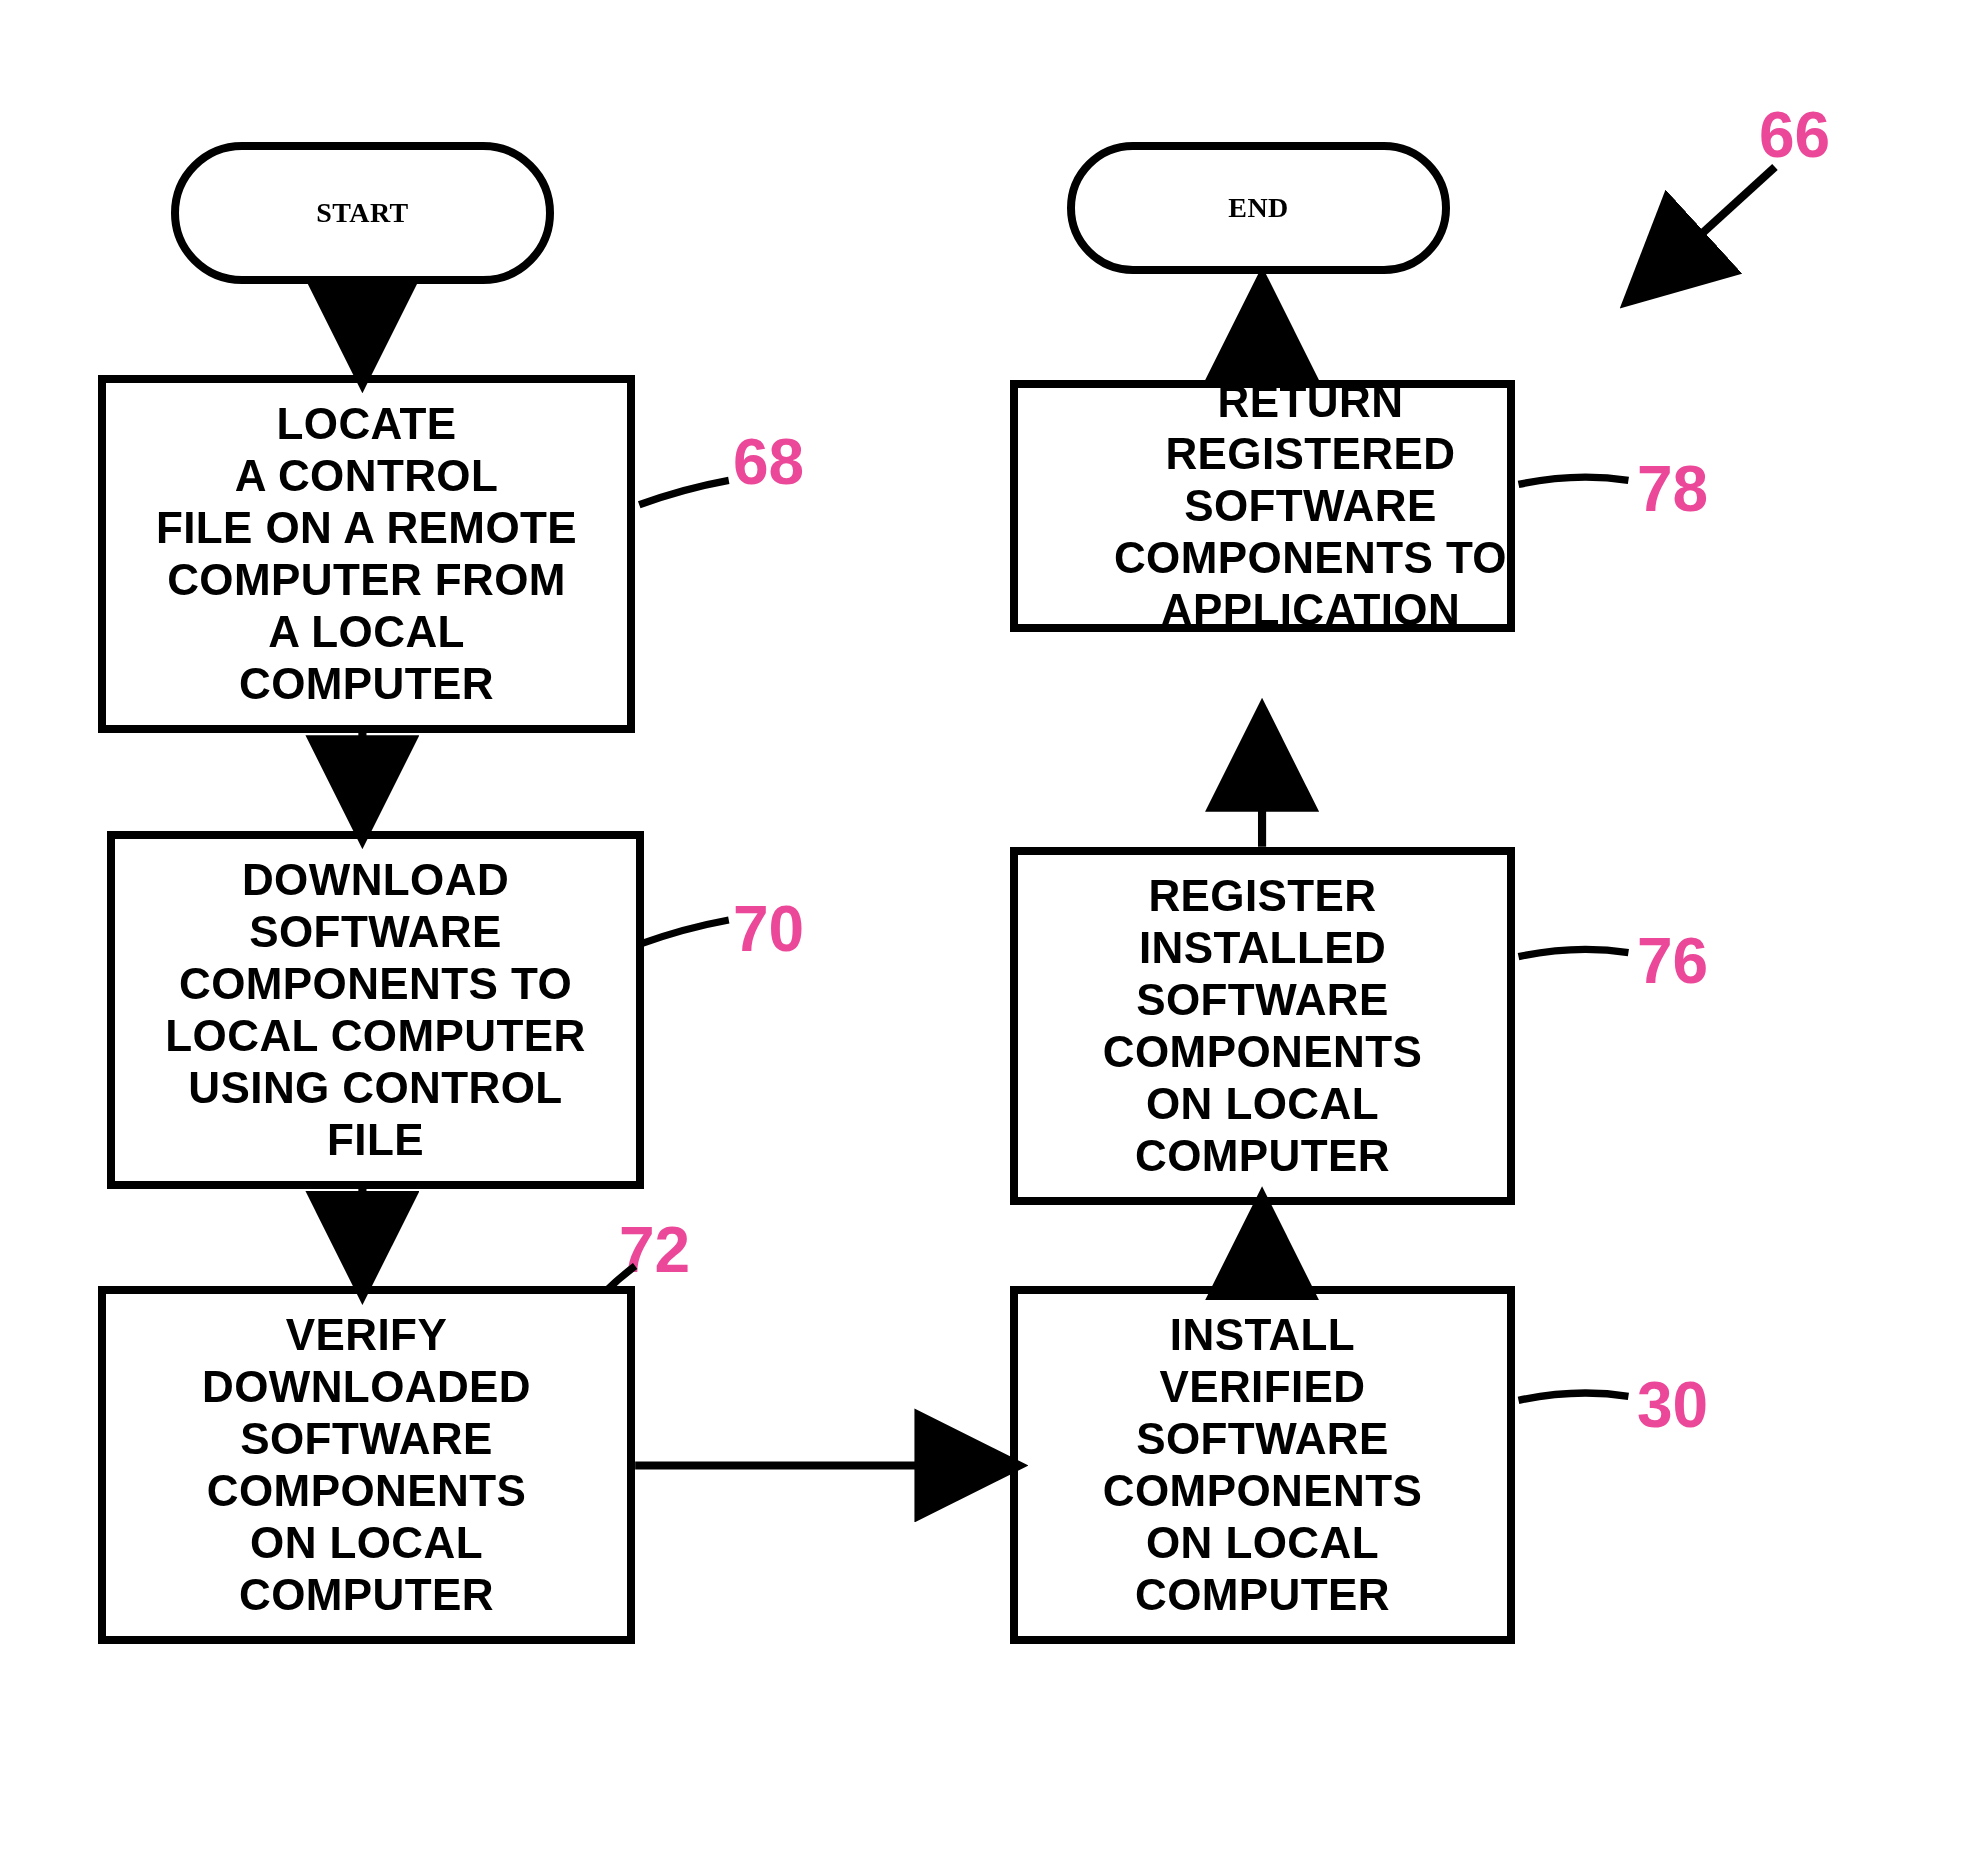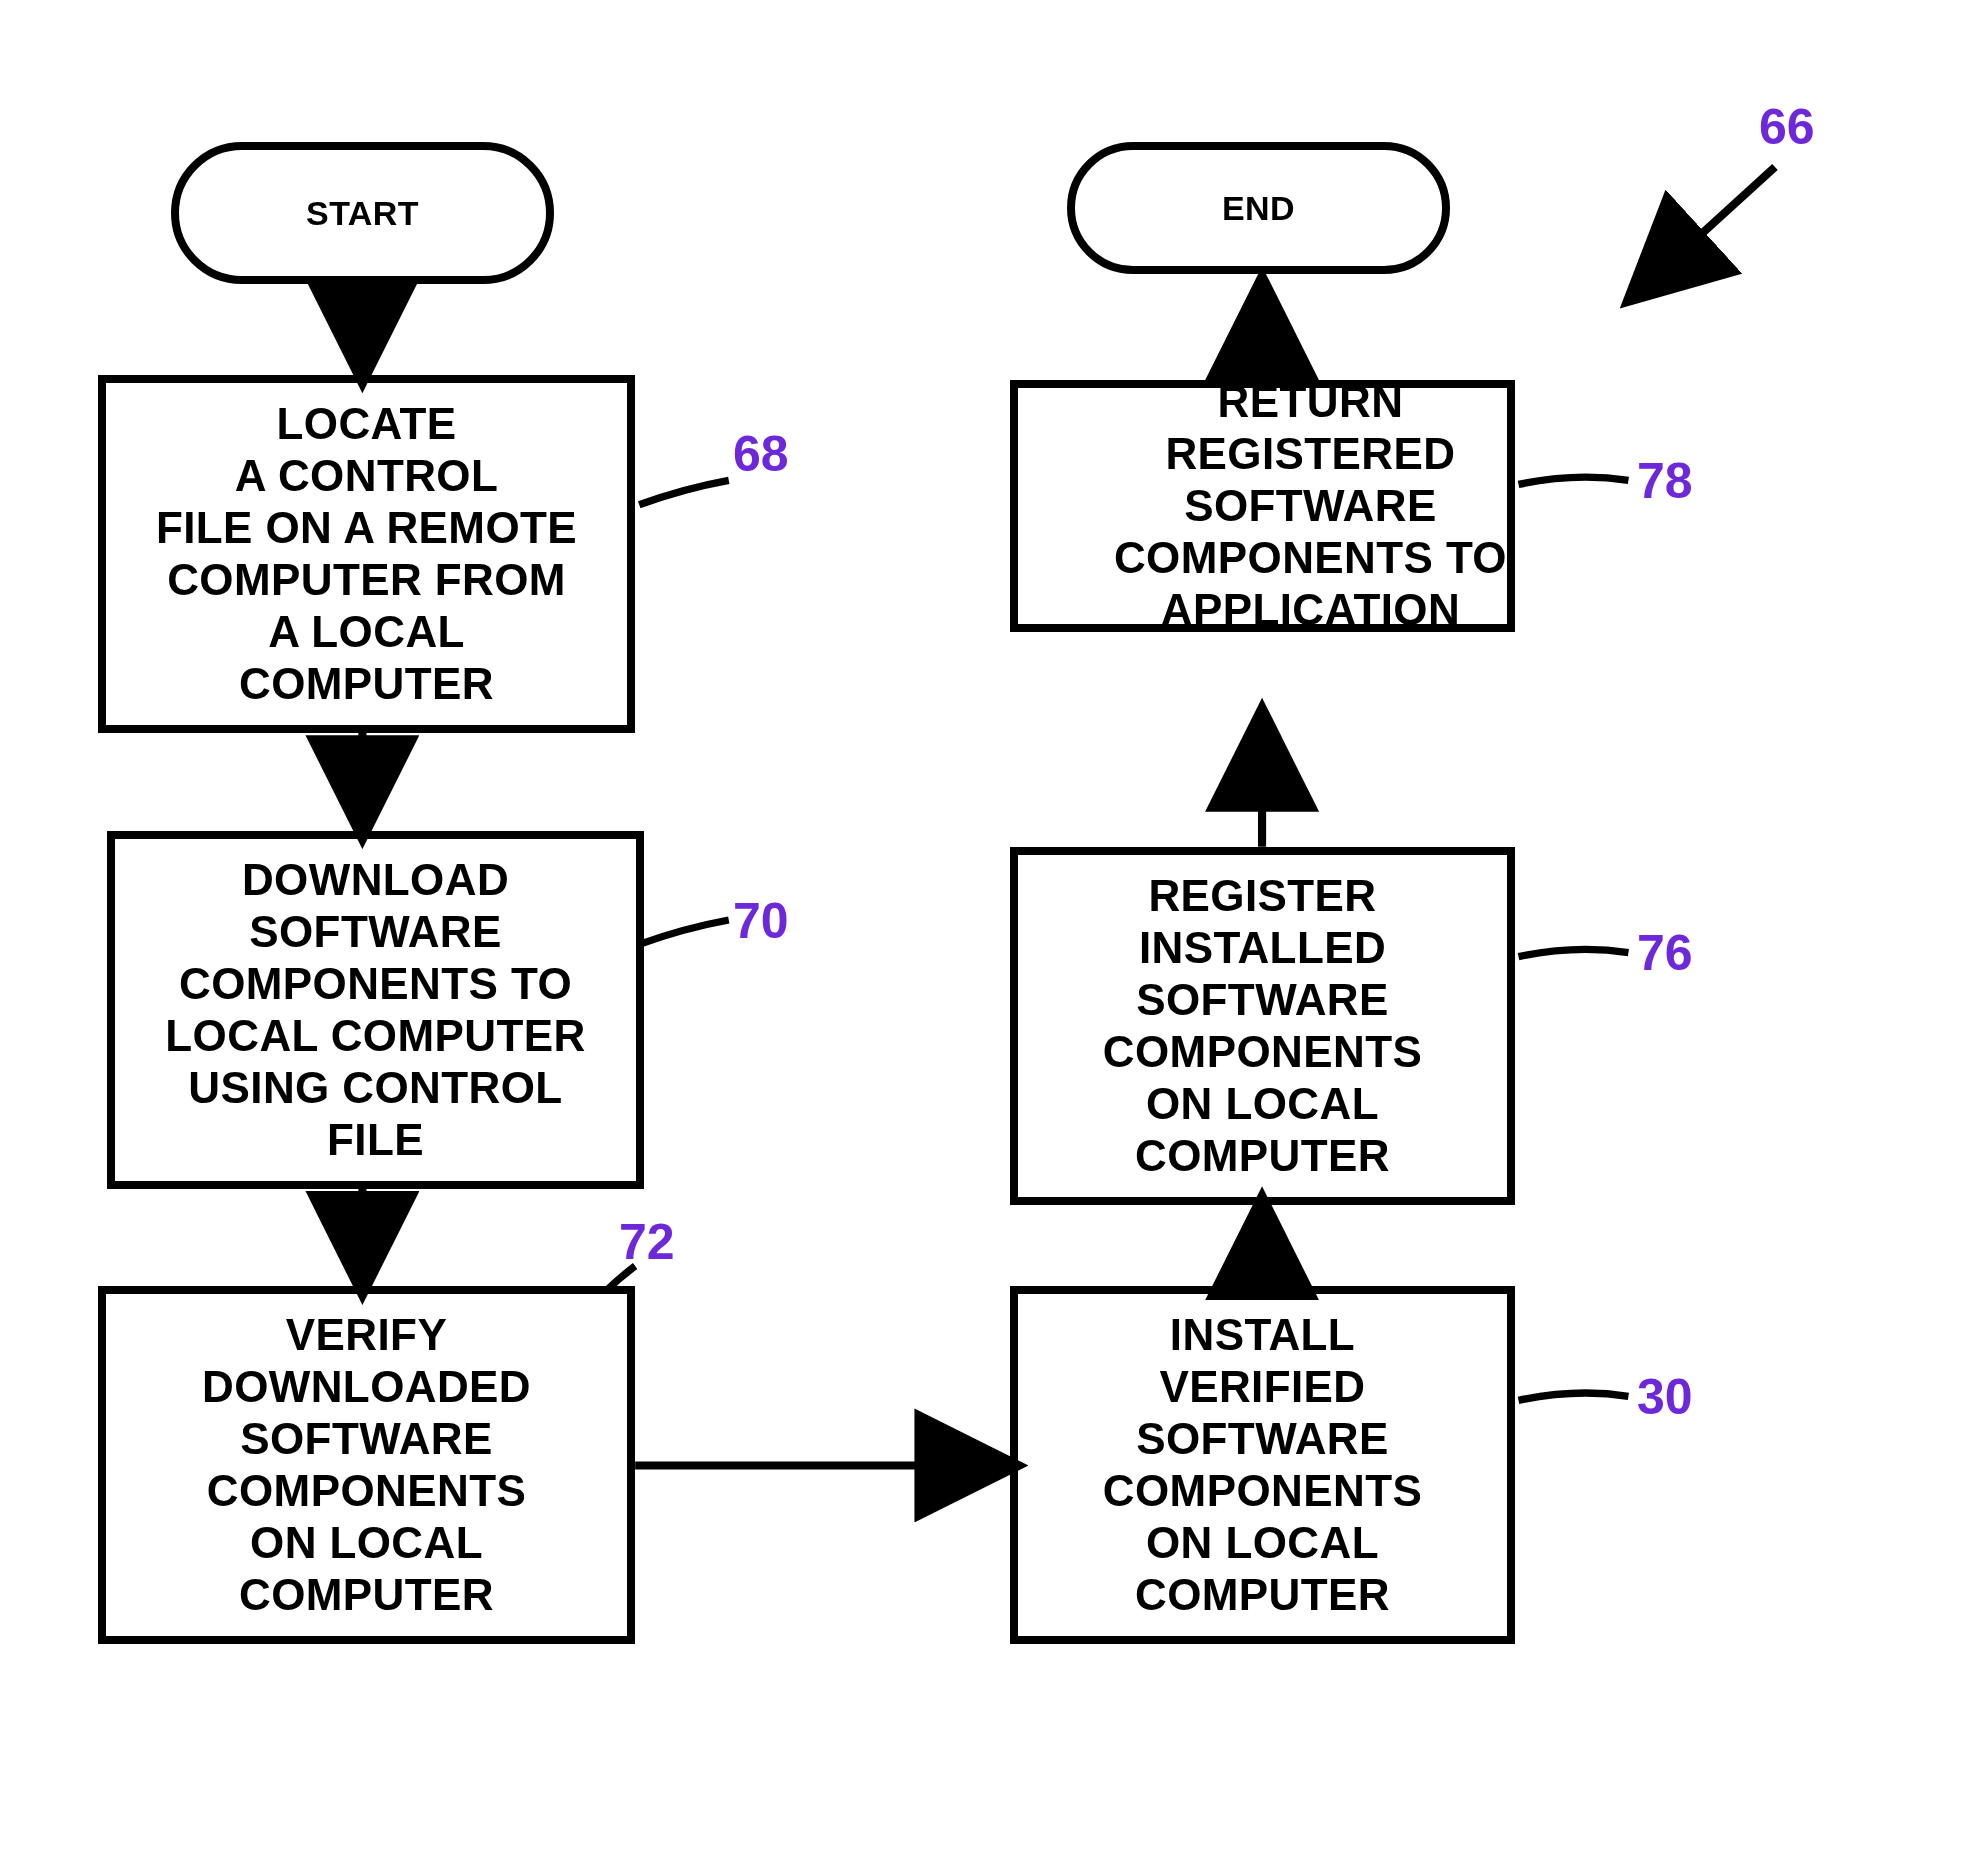--- a/index.html
+++ b/index.html
@@ -22,31 +22,32 @@
     justify-content: center;
     text-align: center;
     font-weight: 900;
     color: #000;
     line-height: 1.18;
     letter-spacing: 0.4px;
   }
   .terminal {
     border: 8.1px solid #000;
     border-radius: 814px;
-    font-size: 34px;
+    font-size: 28px;
+    font-family: Liberation Serif, serif;
   }
   .process {
     border: 8.1px solid #000;
     font-size: 44px;
   }
   .label {
     position: absolute;
     font-weight: 900;
-    font-size: 50px;
-    color: #6d28d9;
+    font-size: 64px;
+    color: #ec4899;
     text-align: left;
   }
   svg.arrow {
     position: absolute;
     overflow: visible;
   }
   svg.leader {
     position: absolute;
     overflow: visible;
   }

